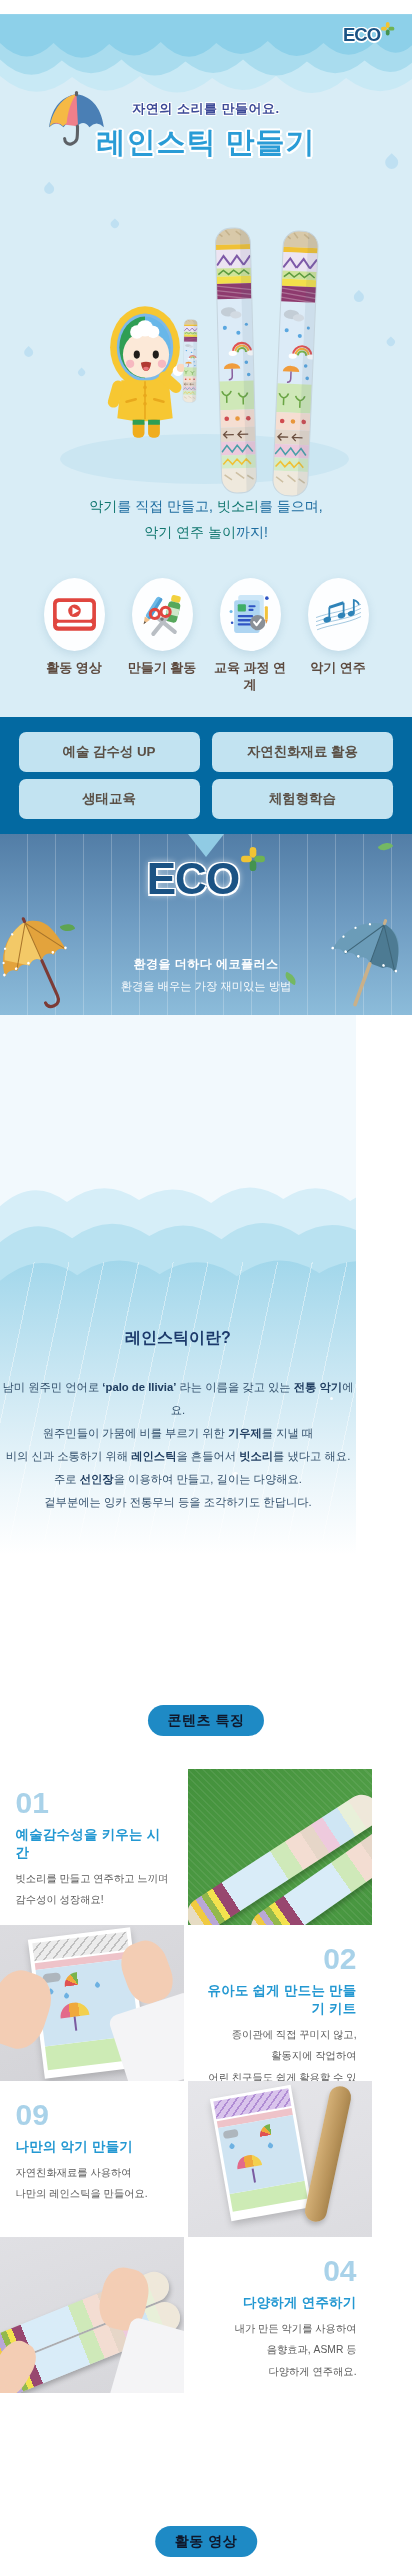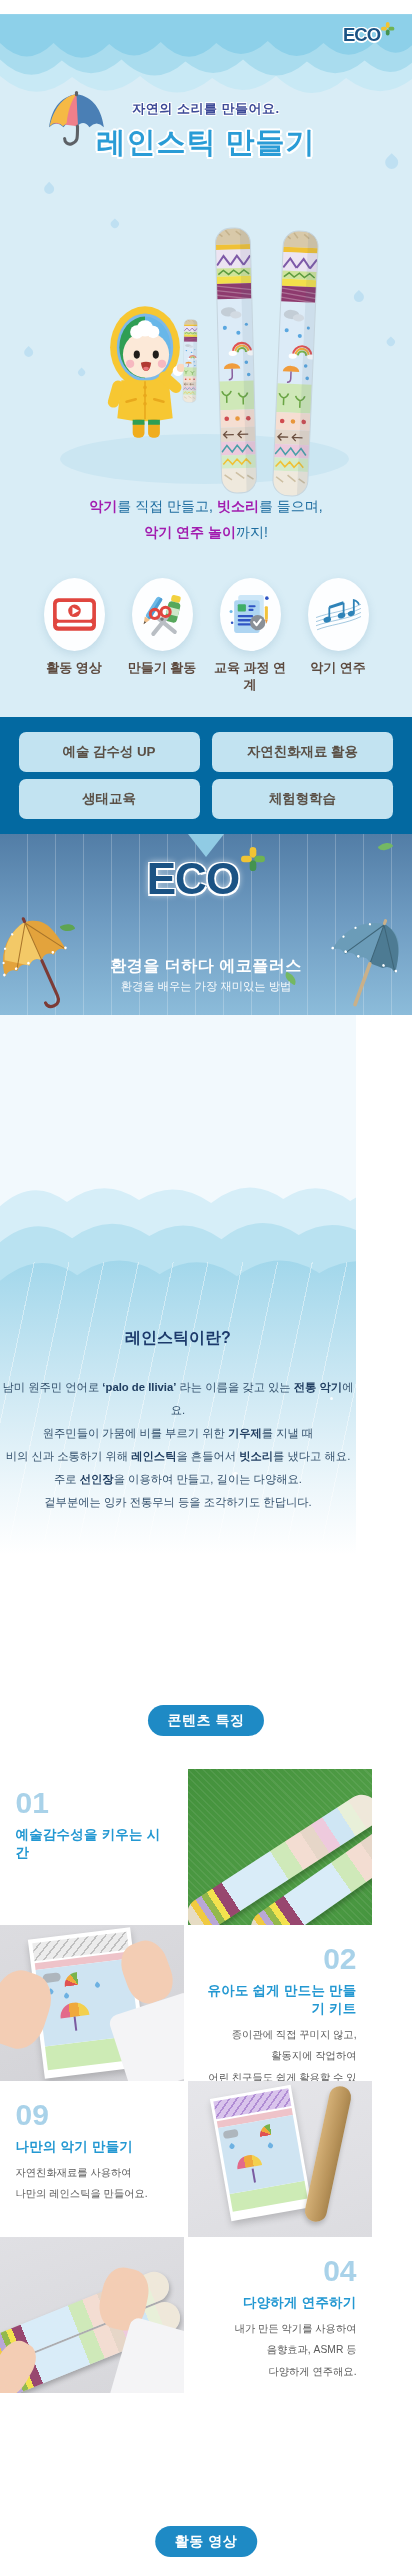--- a/index.html
+++ b/index.html
@@ -20,21 +20,21 @@
     font-size:29px;font-weight:900;color:#2a9cd6;letter-spacing:1px;
     text-shadow:-1.5px -1.5px 0 #fff,1.5px -1.5px 0 #fff,-1.5px 1.5px 0 #fff,1.5px 1.5px 0 #fff,0 2.1px 0 #fff,0 -2.1px 0 #fff,2.1px 0 0 #fff,-2.1px 0 0 #fff;}
   .drop{position:absolute;background:#bfe0f2;border-radius:0 50% 50% 50%;transform:rotate(45deg);}
   .puddle{position:absolute;left:60px;top:420px;width:289px;height:50px;border-radius:50%;background:#cbe6f2;}
   .stickA{position:absolute;left:217px;top:213px;width:38px;height:267px;transform:rotate(-1.5deg);}
   .stickB{position:absolute;left:276px;top:216px;width:39px;height:267px;transform:rotate(2.5deg);}
   .stickS{position:absolute;left:183px;top:305px;width:14.4px;height:84px;transform:rotate(1deg);}
   .mascot{position:absolute;left:106px;top:289px;width:78px;height:138px;}
   .intro{position:absolute;top:479px;left:0;width:100%;text-align:center;
     font-size:14px;color:#1d6c9f;line-height:26px;}
-  .intro .b{font-weight:700;color:#a21caf;}
+  .intro .b{font-weight:400;color:#0f766e;}
   .qmenu{position:absolute;top:564px;left:0;width:412px;display:flex;justify-content:space-between;
     padding:0 35px;box-sizing:border-box;}
   .qitem{width:78px;text-align:center;}
   .qcircle{width:61px;height:73px;margin:0 auto;border-radius:50%;background:#fdfeff;
     box-shadow:0 3.1px 8.2px rgba(90,140,170,.20);display:flex;align-items:center;justify-content:center;}
   .qlabel{margin-top:7.7px;font-size:13px;font-weight:700;color:#5d4a3f;line-height:1.35;}
 
   
   .band{position:absolute;top:703px;left:0;width:412px;height:117px;background:#0369a1;}
   .band-grid{position:absolute;top:15px;left:18.5px;display:grid;
@@ -46,40 +46,40 @@
 
   
   .banner{position:absolute;top:820px;left:0;width:412px;height:181px;
     background:linear-gradient(180deg,#527da6 0%,#6f9cc2 48%,#8cbcda 100%);overflow:hidden;}
   .banner-rain{position:absolute;inset:0;
     background:repeating-linear-gradient(90deg,rgba(255,255,255,0) 0 27px,rgba(255,255,255,.22) 27px 28px);}
   .banner-logo{position:absolute;top:13.4px;left:0;width:100%;text-align:center;}
   .banner-logo .eco-word{font-size:44px;color:#1b5384;
     text-shadow:0 0 7.2px rgba(255,255,255,.95),-1.5px -1.5px 0 #fff,1.5px -1.5px 0 #fff,-1.5px 1.5px 0 #fff,1.5px 1.5px 0 #fff;}
   .banner-head{position:absolute;top:122px;left:0;width:100%;text-align:center;
-    font-size:16px;font-weight:800;color:#fff;letter-spacing:0.5px;}
+    font-size:12px;font-weight:800;color:#fff;letter-spacing:0.5px;}
   .banner-sub{position:absolute;top:145px;left:0;width:100%;text-align:center;
     font-size:11.3px;color:rgba(255,255,255,.94);}
   .leaf{position:absolute;width:13.4px;height:9.3px;background:#5ea452;border-radius:1px 100% 1px 100%;}
 
   
   .about{position:absolute;top:1001px;left:0;width:356px;height:539px;background:#f2f9fd;overflow:hidden;}
   .about-rain{position:absolute;left:0;top:247px;width:412px;height:278px;opacity:.75;
     background:repeating-linear-gradient(102deg,rgba(255,255,255,0) 0 33px,rgba(255,255,255,.55) 33px 34px);}
   .about-title-wrap{position:absolute;top:313px;left:0;width:100%;text-align:center;}
   .about-title{position:relative;display:inline-block;font-size:16px;font-weight:800;color:#1c3a6b;padding:0 3.1px;}
   .about-title .hl{position:absolute;left:-2.1px;right:-2.1px;bottom:-2.6px;height:9.8px;background:#a6d9ef;z-index:-1;}
   .about-text{position:absolute;top:361px;left:0;width:100%;text-align:center;
     font-size:11.3px;color:#33506c;line-height:23px;}
   .about-text .b{font-weight:800;color:#1f3d60;}
   .spark{position:absolute;border-radius:50%;background:rgba(255,255,255,.85);}
 
   
   .features{position:absolute;top:1540px;left:0;width:412px;height:1036px;background:#fff;}
-  .pill{position:absolute;left:50%;transform:translateX(-50%);background:#1e8ac5;color:#ffffff;
+  .pill{position:absolute;left:50%;transform:translateX(-50%);background:#1e8ac5;color:#0f172a;
     font-size:14px;font-weight:800;letter-spacing:0.5px;padding:6.7px 19.6px;border-radius:17.5px;white-space:nowrap;}
   .pill-top{top:151px;}
   .pill-bottom{top:972px;}
   .frows{position:absolute;top:215px;left:0;width:372px;}
   .frow{display:flex;height:156px;}
   .ftext{width:206px;box-sizing:border-box;padding:18.5px 15.5px 0 15.5px;}
   .ftext.right{text-align:right;}
   .fnum{font-size:30px;font-weight:800;color:#a9d2e9;line-height:1;}
   .ftitle{margin-top:8.2px;font-size:13.4px;font-weight:800;color:#2398d2;letter-spacing:0.3px;}
   .fbody{margin-top:6.2px;font-size:10.3px;color:#5a5a5a;line-height:21.6px;}
@@ -435,20 +435,24 @@
 
   <section class="features">
     <div class="pill pill-top">콘텐츠 특징</div>
 
     <div class="frows">
 
       <div class="frow">
         <div class="ftext">
           <div class="fnum">01</div>
           <div class="ftitle">예술감수성을 키우는 시간</div>
+          <div class="fbody">
+            <div>빗소리를 만들고 연주하고 느끼며</div>
+            <div>감수성이 성장해요!</div>
+          </div>
         </div>
         <div class="fphoto photo-grass">
           <div class="tube" style="width:222px;height:34px;left:-15.5px;top:77px;transform:rotate(-33deg)"></div>
           <div class="tube" style="width:222px;height:36px;left:46px;top:88px;transform:rotate(-35deg)"></div>
         </div>
       </div>
 
       <div class="frow">
         <div class="fphoto photo-craft">
           <div class="sheet" style="left:36px;top:8.2px;width:103px;height:140px;transform:rotate(-7deg);padding:4.1px;box-sizing:border-box">

